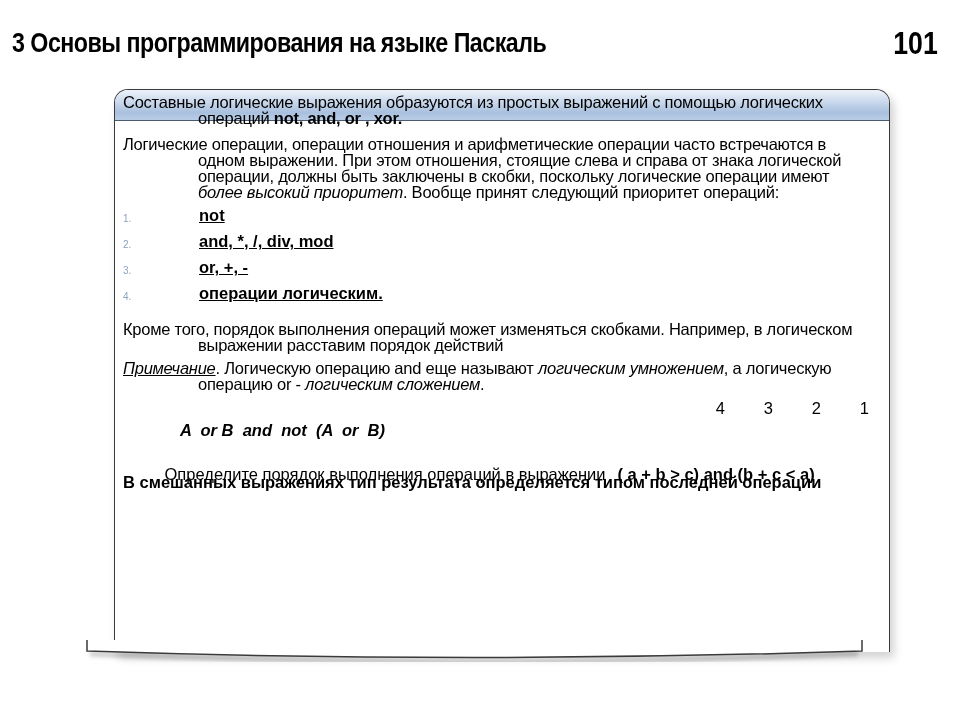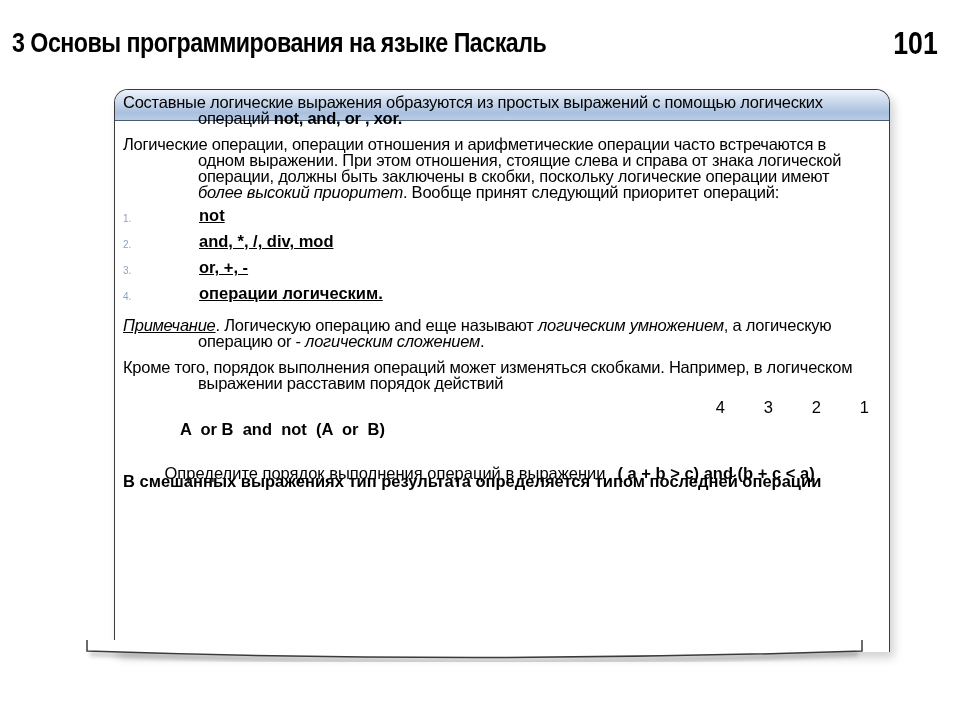--- a/index.html
+++ b/index.html
@@ -65,31 +65,31 @@
       <div class="list-item">
         <span class="list-num">3.</span>
         <span class="list-text">or, +, -</span>
       </div>
       <div class="list-item">
         <span class="list-num">4.</span>
         <span class="list-text">операции логическим.</span>
       </div>
     </div>
 
+    <p class="para" style="margin-top:10px;">Кроме того, порядок выполнения операций может изменяться скобками. Например, в логическом выражении расставим порядок действий</p>
+
     <p class="para" style="margin-top:4px;">
       <span class="under">Примечание</span><span>. Логическую операцию and еще называют </span><span class="ital">логическим умножением</span><span>, а логическую операцию or - </span><span class="ital">логическим сложением</span><span>.</span>
     </p>
-
-    <p class="para" style="margin-top:10px;">Кроме того, порядок выполнения операций может изменяться скобками. Например, в логическом выражении расставим порядок действий</p>
 
     <div class="order-nums">
       <span>4</span><span>3</span><span>2</span><span>1</span>
     </div>
 
-    <div class="expr" style="white-space:pre;">A  or B  and  not  (A  or  B)</div>
+    <div class="expr" style="white-space:pre;font-style:italic;">A  or B  and  not  (A  or  B)</div>
 
 
     <div class="task" style="white-space:pre;">
       <span>Определите порядок выполнения операций в выражении</span><span class="code">( a + b &gt; c) and (b + c &lt; a)</span>
     </div>
 
     <div class="final">В смешанных выражениях тип результата определяется типом последней операции</div>
   </div>
 </div>
 

